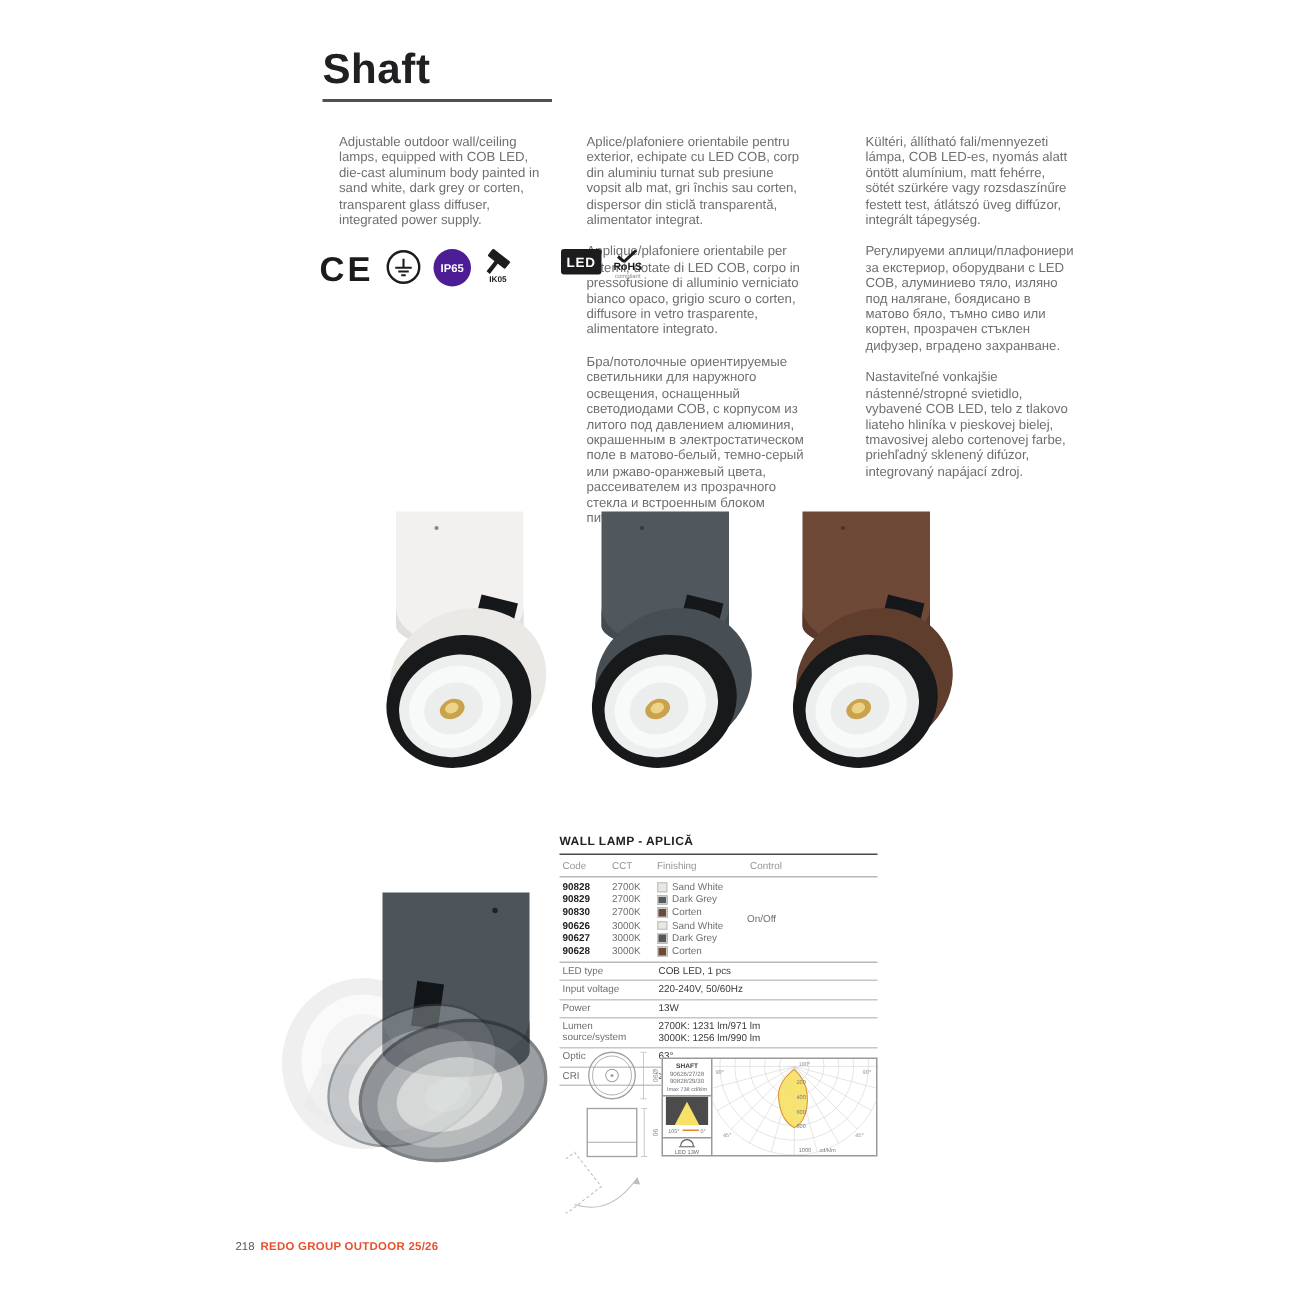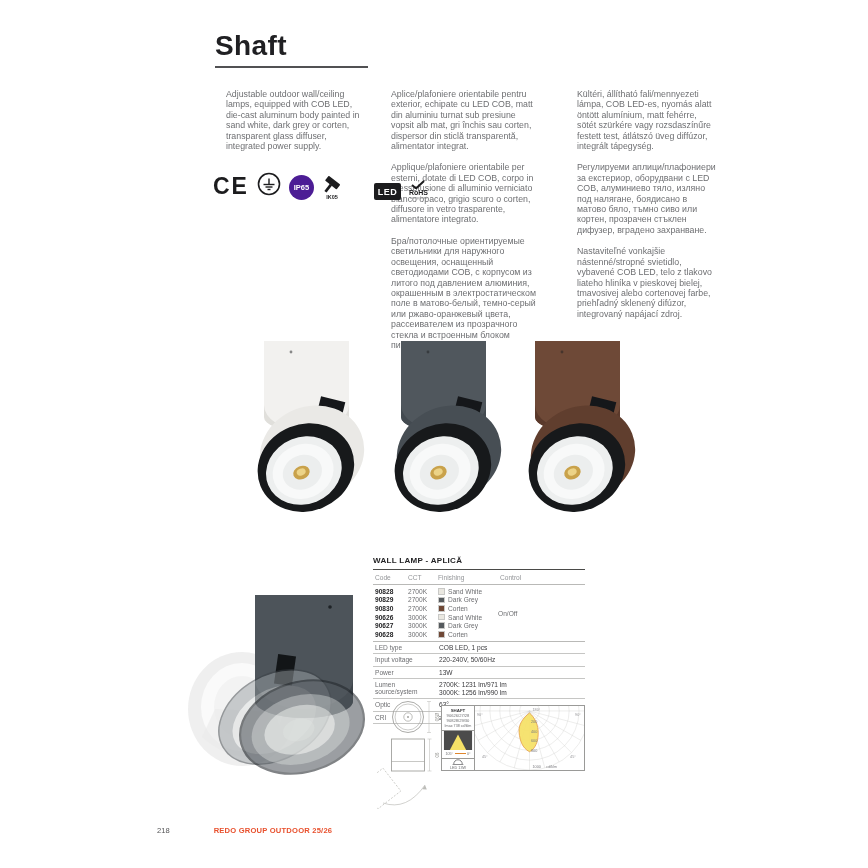--- a/index.html
+++ b/index.html
@@ -14,21 +14,21 @@
   .title-rule { position:absolute; left:215px; top:66px; width:153px; height:2px; background:#515153; }
 
   
   .desc { position:absolute; top:89px; }
   .desc p { font-size:8.8px; line-height:10.4px; color:#6e6f72; margin:0 0 11px 11px; }
   .col1 { left:215px; width:152px; }
   .col2 { left:380px; width:160px; }
   .col3 { left:566px; width:152px; }
 
   
-  .certs { position:absolute; left:213px; top:166px; display:flex; align-items:flex-end; gap:8px; height:34px; }
+  .certs { position:absolute; left:213px; top:166px; display:flex; align-items:flex-start; gap:8px; height:34px; }
   .ce-txt { font-size:23px; font-weight:700; color:#1c1c1e; letter-spacing:2px; }
   .cert-stack { display:flex; flex-direction:column; align-items:center; line-height:1; }
   .ik-label { font-size:5.5px; font-weight:700; color:#1c1c1e; margin-top:1px; }
   .rohs-label { font-size:7px; font-weight:800; color:#1c1c1e; }
   .rohs-sub { font-size:4px; color:#8a8b8d; }
 
   
   .lamp { position:absolute; width:152px; height:192px; }
   .lamp-white  { left:232px; top:335px; --base:#f2f1ef; --baseShade:#e0dfdb; --headSide:#eae9e6; }
   .lamp-grey   { left:369px; top:335px; --base:#50575d; --baseShade:#434a50; --headSide:#474e54; }
@@ -60,21 +60,21 @@
   .ph-codes { font-size:4.1px; color:#6e6f72; line-height:5px; text-align:center; }
   .ph-imax { font-size:3.7px; color:#6e6f72; border-bottom:.8px solid #9a9a98; width:100%;
     text-align:center; padding:1px 0 1.5px; }
   .ph-scale { display:flex; align-items:center; gap:1.5px; font-size:3.6px; color:#6e6f72; width:100%;
     justify-content:center; padding:2px 0; border-bottom:.8px solid #9a9a98; }
   .ph-scale .dash { width:11px; border-top:1px solid #e0862c; }
   .ph-src { font-size:3.8px; color:#6e6f72; text-align:center; margin-top:1px; }
   .ph-polar { flex:1; }
 
   
-  .footer { position:absolute; left:157px; top:826px; font-size:7.6px; display:flex; align-items:flex-start;gap:40px; }
+  .footer { position:absolute; left:157px; top:826px; font-size:7.6px; display:flex; align-items:flex-start; }
   .page-num { color:#55555 7; color:#565658; }
   .brand { color:#e8502d; font-weight:700; margin-left:4px; letter-spacing:.2px; }
 </style>
 </head>
 <body>
 
 <div class="page">
 
   <svg width="0" height="0" style="position:absolute" aria-hidden="true">
     <defs>
@@ -96,21 +96,21 @@
     </defs>
   </svg>
 
   <div class="page-title">Shaft</div>
   <div class="title-rule"></div>
 
   <div class="desc col1">
     <p>Adjustable outdoor wall/ceiling lamps, equipped with COB LED, die-cast aluminum body painted in sand white, dark grey or corten, transparent glass diffuser, integrated power supply.</p>
   </div>
   <div class="desc col2">
-    <p>Aplice/plafoniere orientabile pentru exterior, echipate cu LED COB, matt din aluminiu turnat sub presiune vopsit alb mat, gri închis sau corten, dispersor din sticlă transparentă, alimentator integrat.</p>
+    <p>Aplice/plafoniere orientabile pentru exterior, echipate cu LED COB, corp din aluminiu turnat sub presiune vopsit alb mat, gri închis sau corten, dispersor din sticlă transparentă, alimentator integrat.</p>
     <p>Applique/plafoniere orientabile per esterni, dotate di LED COB, corpo in pressofusione di alluminio verniciato bianco opaco, grigio scuro o corten, diffusore in vetro trasparente, alimentatore integrato.</p>
     <p>Бра/потолочные ориентируемые светильники для наружного освещения, оснащенный светодиодами COB, с корпусом из литого под давлением алюминия, окрашенным в электростатическом поле в матово-белый, темно-серый или ржаво-оранжевый цвета, рассеивателем из прозрачного стекла и встроенным блоком питания.</p>
   </div>
   <div class="desc col3">
     <p>Kültéri, állítható fali/mennyezeti lámpa, COB LED-es, nyomás alatt öntött alumínium, matt fehérre, sötét szürkére vagy rozsdaszínűre festett test, átlátszó üveg diffúzor, integrált tápegység.</p>
     <p>Регулируеми аплици/плафониери за екстериор, оборудвани с LED COB, алуминиево тяло, изляно под налягане, боядисано в матово бяло, тъмно сиво или кортен, прозрачен стъклен дифузер, вградено захранване.</p>
     <p>Nastaviteľné vonkajšie nástenné/stropné svietidlo, vybavené COB LED, telo z tlakovo liateho hliníka v pieskovej bielej, tmavosivej alebo cortenovej farbe, priehľadný sklenený difúzor, integrovaný napájací zdroj.</p>
   </div>
 
   <div class="certs">

